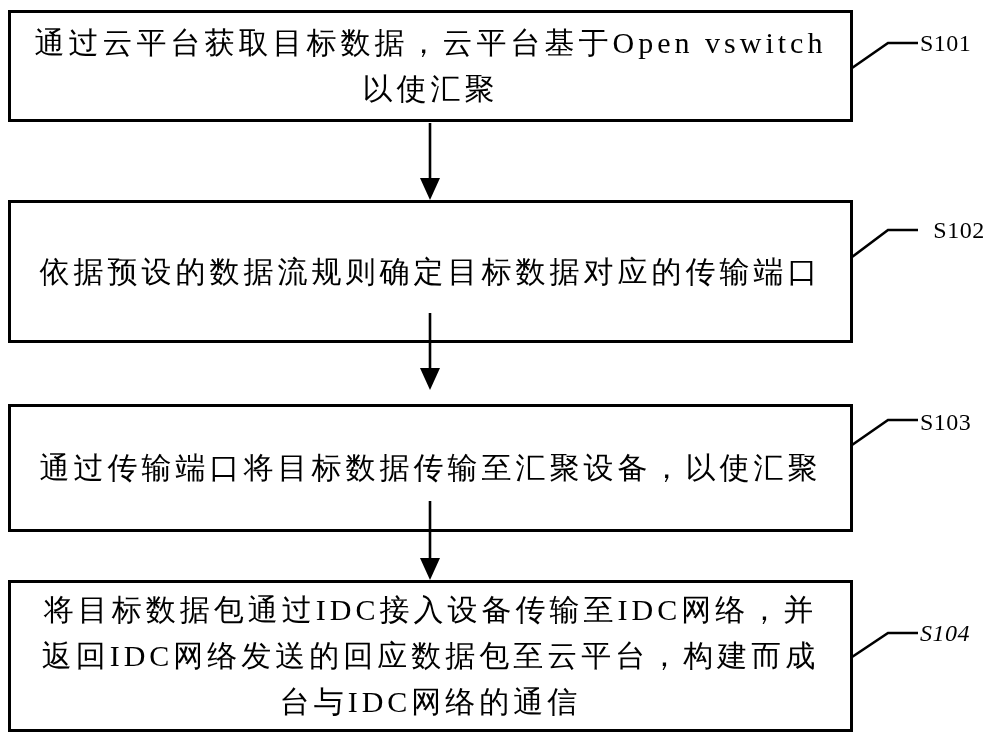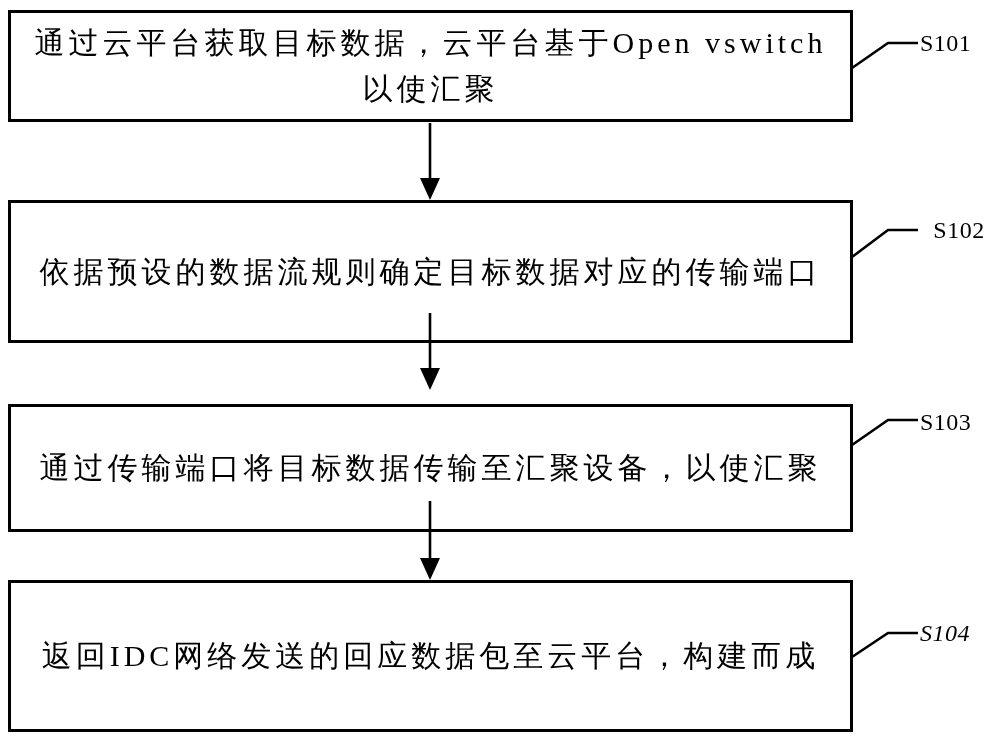--- a/index.html
+++ b/index.html
@@ -75,21 +75,23 @@
 
   <div class="step-box box-2">
     <span class="line">依据预设的数据流规则确定目标数据对应的传输端口</span>
   </div>
 
   <div class="step-box box-3">
     <span class="line">通过传输端口将目标数据传输至汇聚设备，以使汇聚</span>
   </div>
 
   <div class="step-box box-4">
+    <span class="line">将目标数据包通过IDC接入设备传输至IDC网络，并</span>
     <span class="line">返回IDC网络发送的回应数据包至云平台，构建而成</span>
+    <span class="line">台与IDC网络的通信</span>
   </div>
 
   <div class="step-label label-1">S101</div>
   <div class="step-label label-2">S102</div>
   <div class="step-label label-3">S103</div>
   <div class="step-label label-4">S104</div>
 
   <svg class="overlay-svg" viewBox="0 0 1000 747" xmlns="http://www.w3.org/2000/svg">
 
     <g>

